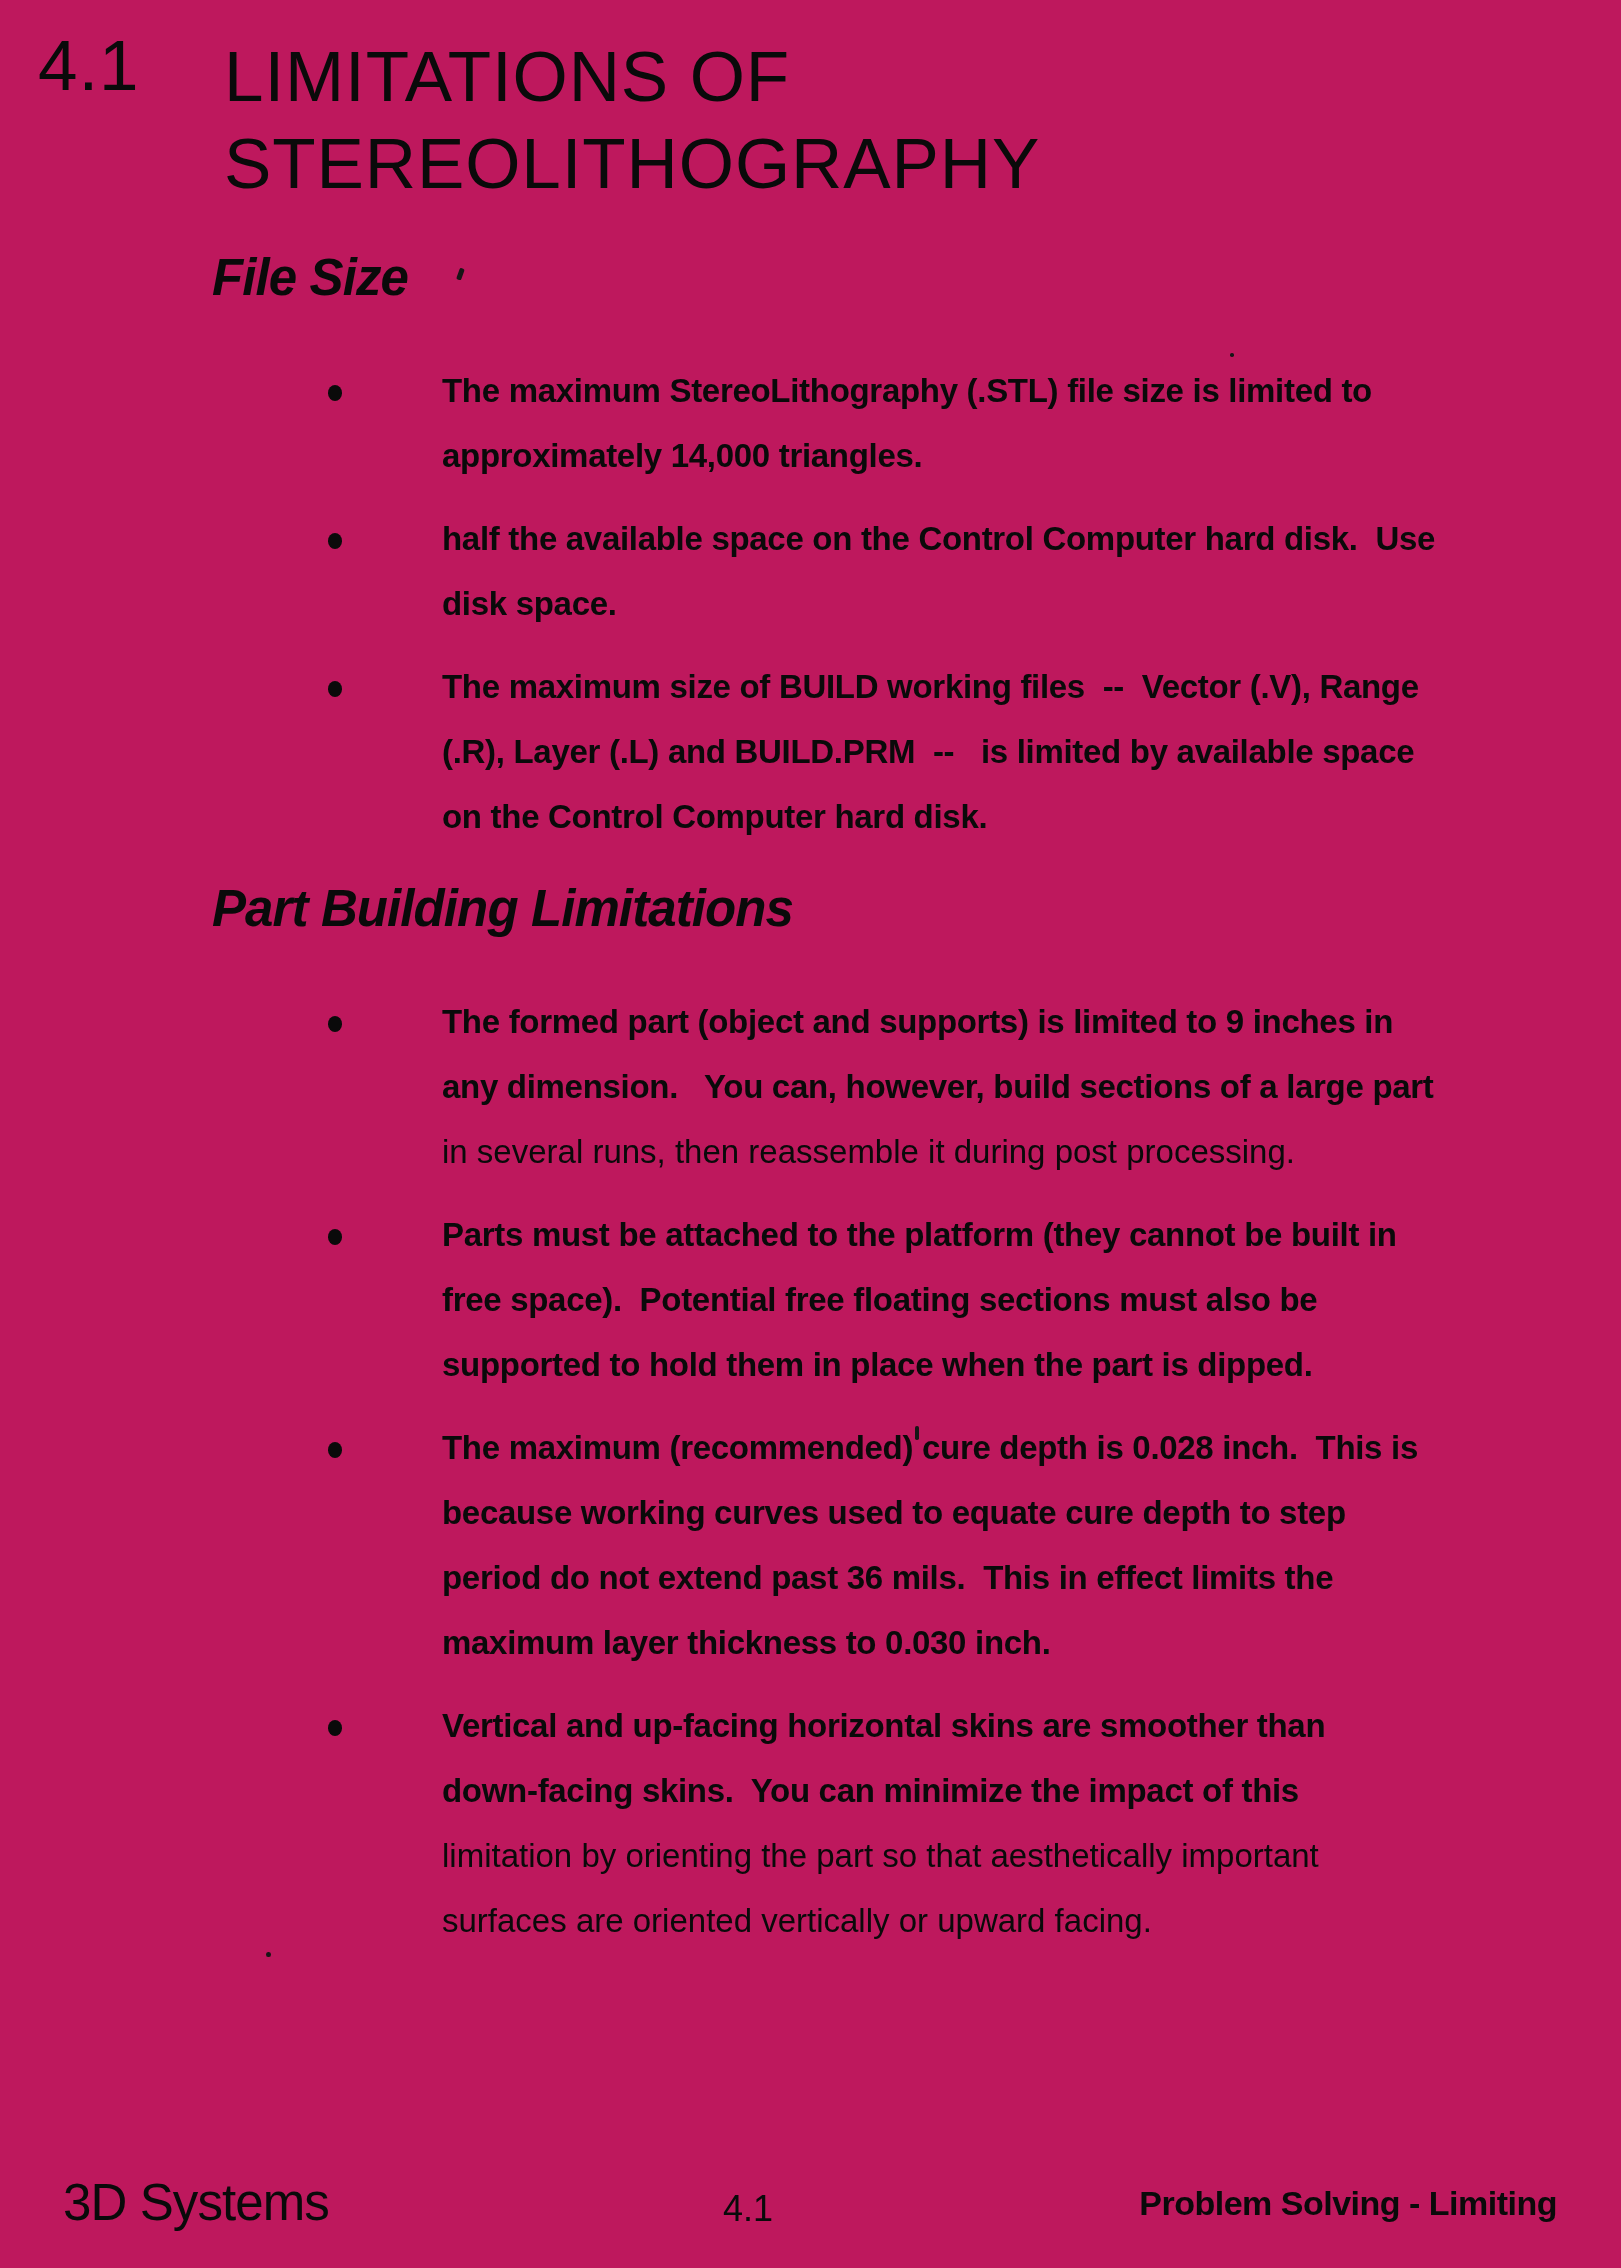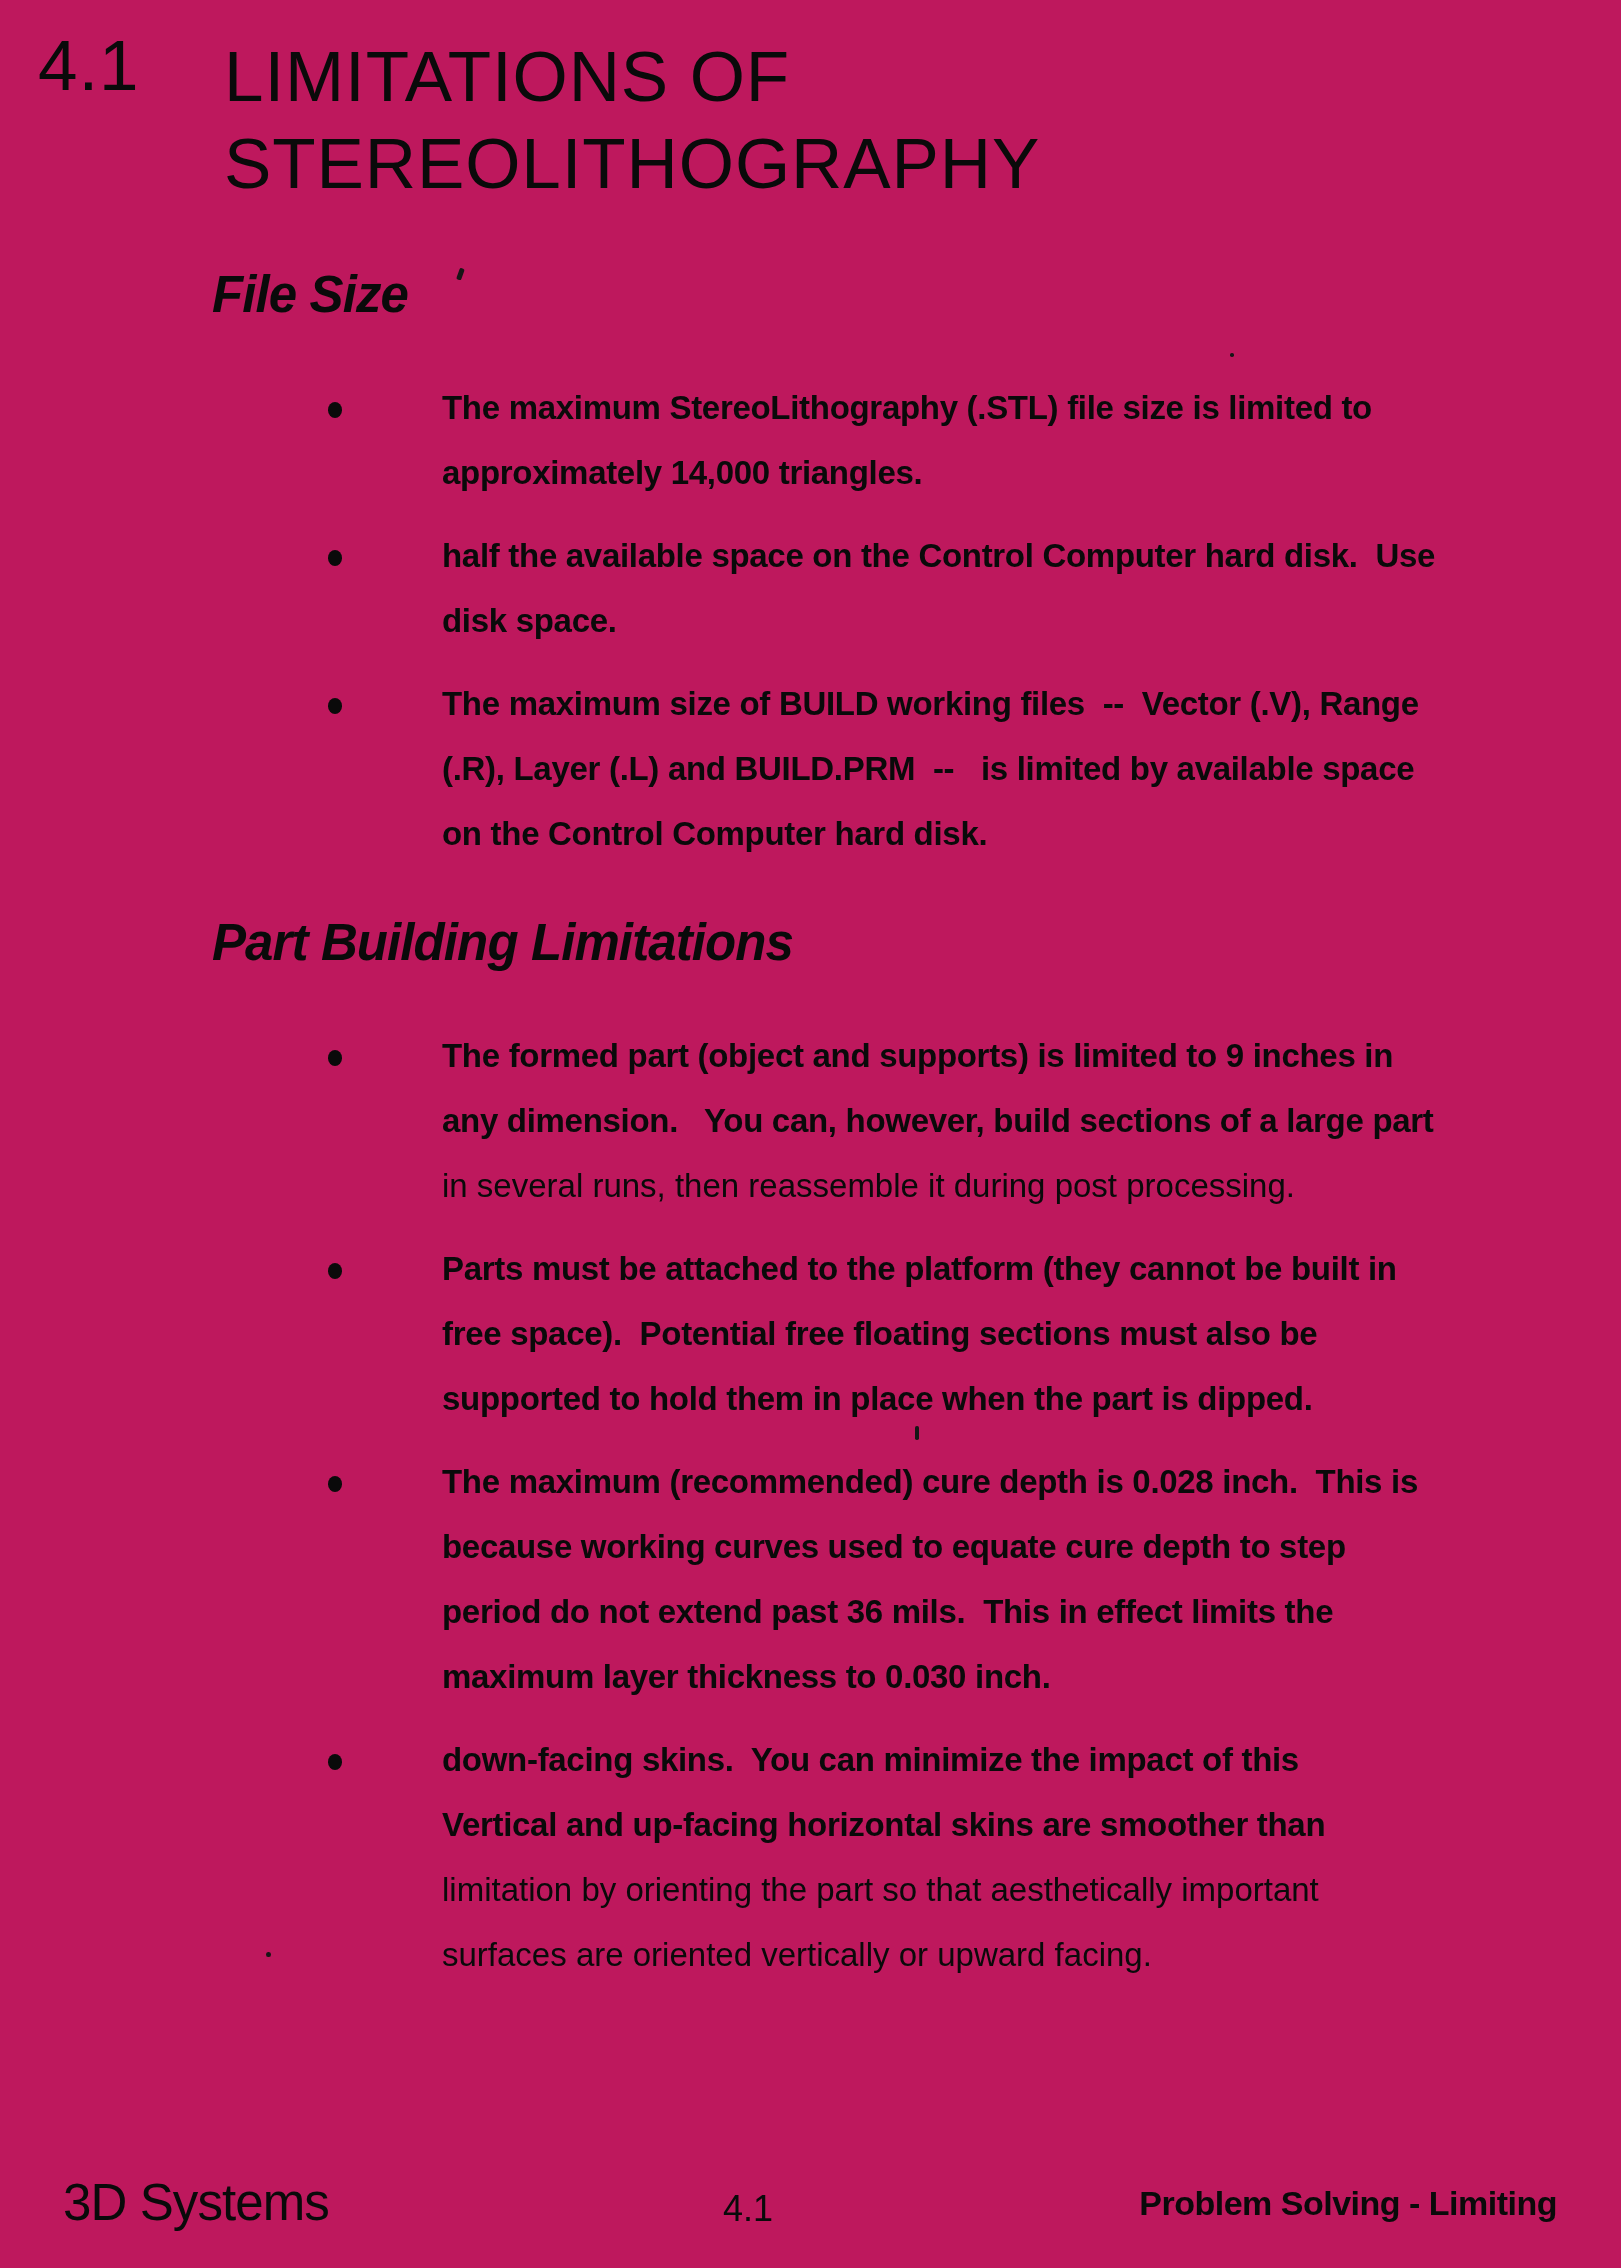--- a/index.html
+++ b/index.html
@@ -32,21 +32,21 @@
     margin: 11px;
     font-size: 71px;
     line-height: 87px;
     font-weight: 400;
     letter-spacing: 0.9px;
     max-width: 887px;
   }
 
   
   h2.subheading {
-    margin: 48px 0 0 212px;
+    margin: 31px 0 0 212px;
     font-size: 51px;
     line-height: 58px;
     font-style: italic;
     font-weight: 700;
     letter-spacing: -0.9px;
   }
 
   
   ul.bullets {
     list-style: none;
@@ -171,22 +171,22 @@
           <div>
             <div class="line">The maximum (recommended) cure depth is 0.028 inch.  This is</div>
             <div class="line">because working curves used to equate cure depth to step</div>
             <div class="line">period do not extend past 36 mils.  This in effect limits the</div>
             <div class="line">maximum layer thickness to 0.030 inch.</div>
           </div>
         </li>
         <li class="bullet-item">
           <span class="dot"></span>
           <div>
+            <div class="line">Vertical and up-facing horizontal skins are smoother than</div>
             <div class="line">down-facing skins.  You can minimize the impact of this</div>
-            <div class="line">Vertical and up-facing horizontal skins are smoother than</div>
             <div class="line faded">limitation by orienting the part so that aesthetically important</div>
             <div class="line faded">surfaces are oriented vertically or upward facing.</div>
           </div>
         </li>
       </ul>
     </main>
 
   <span class="artifact a1"></span>
   <span class="artifact a2"></span>
   <span class="artifact a3"></span>

